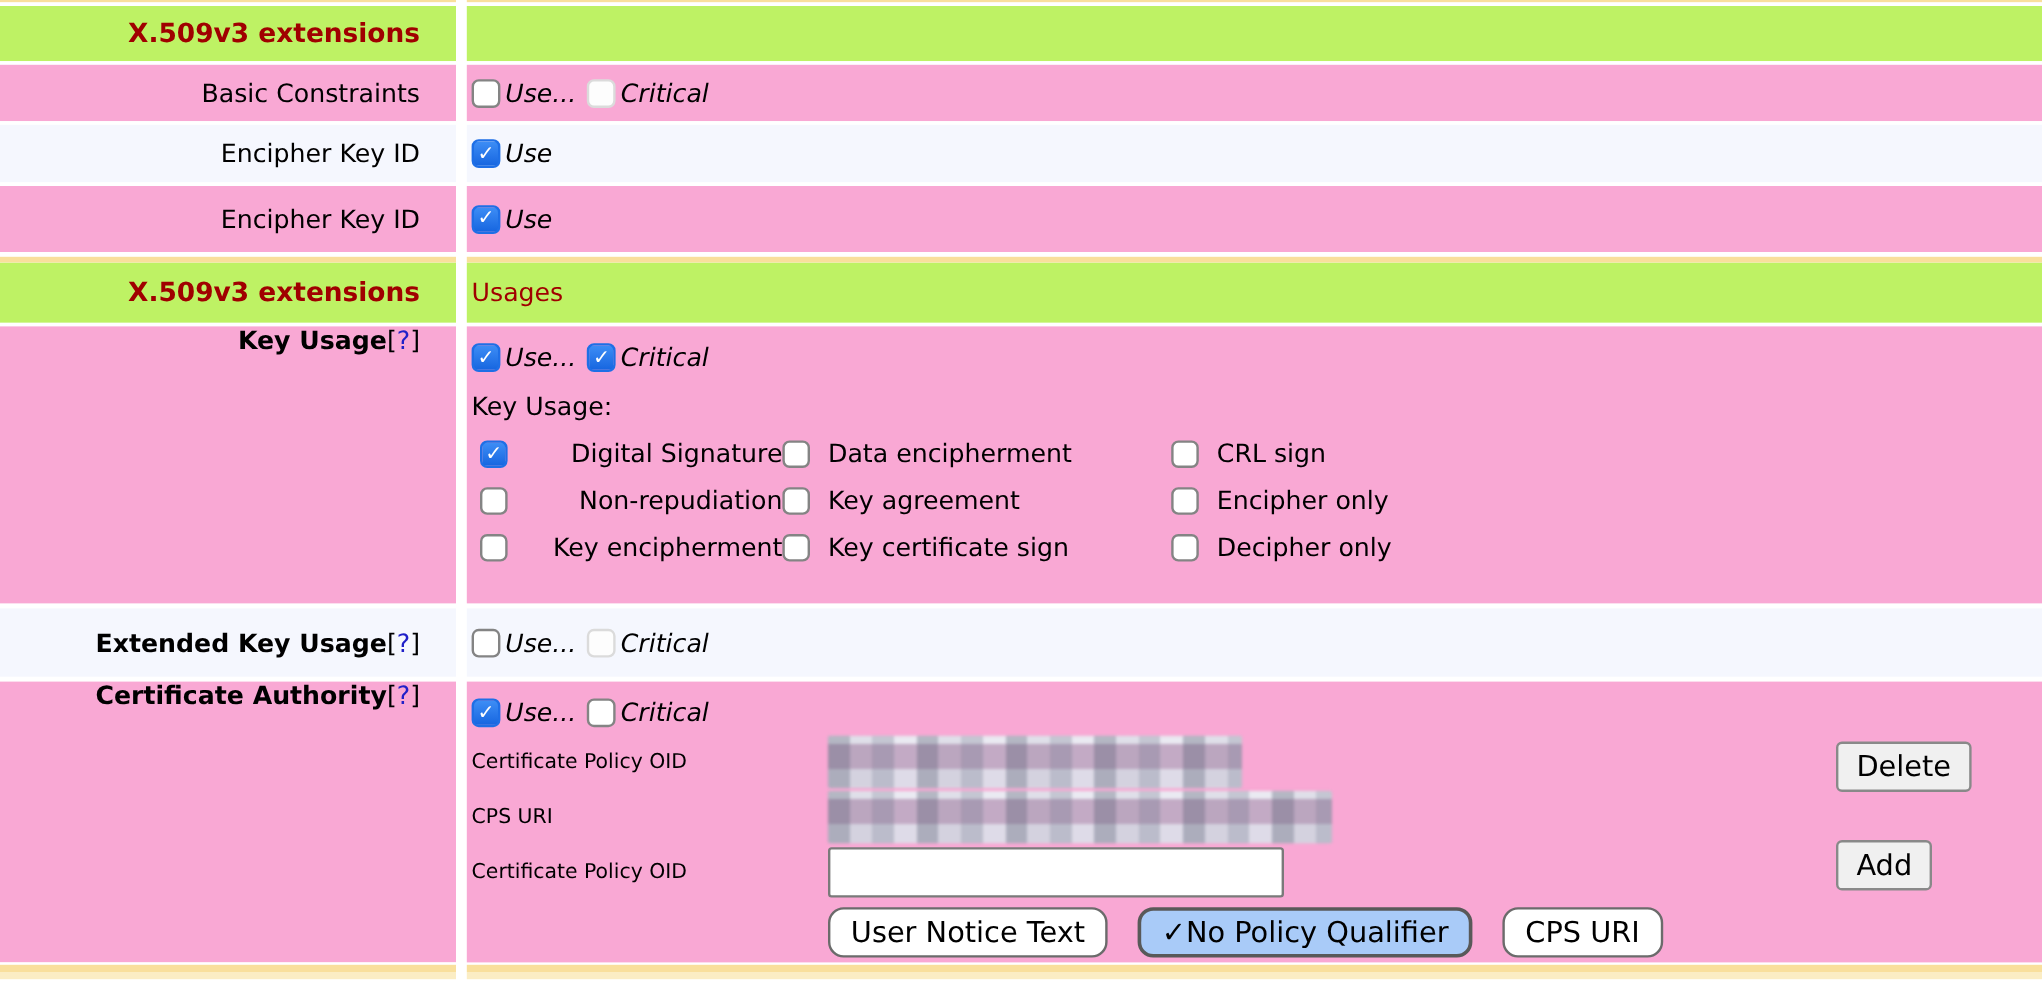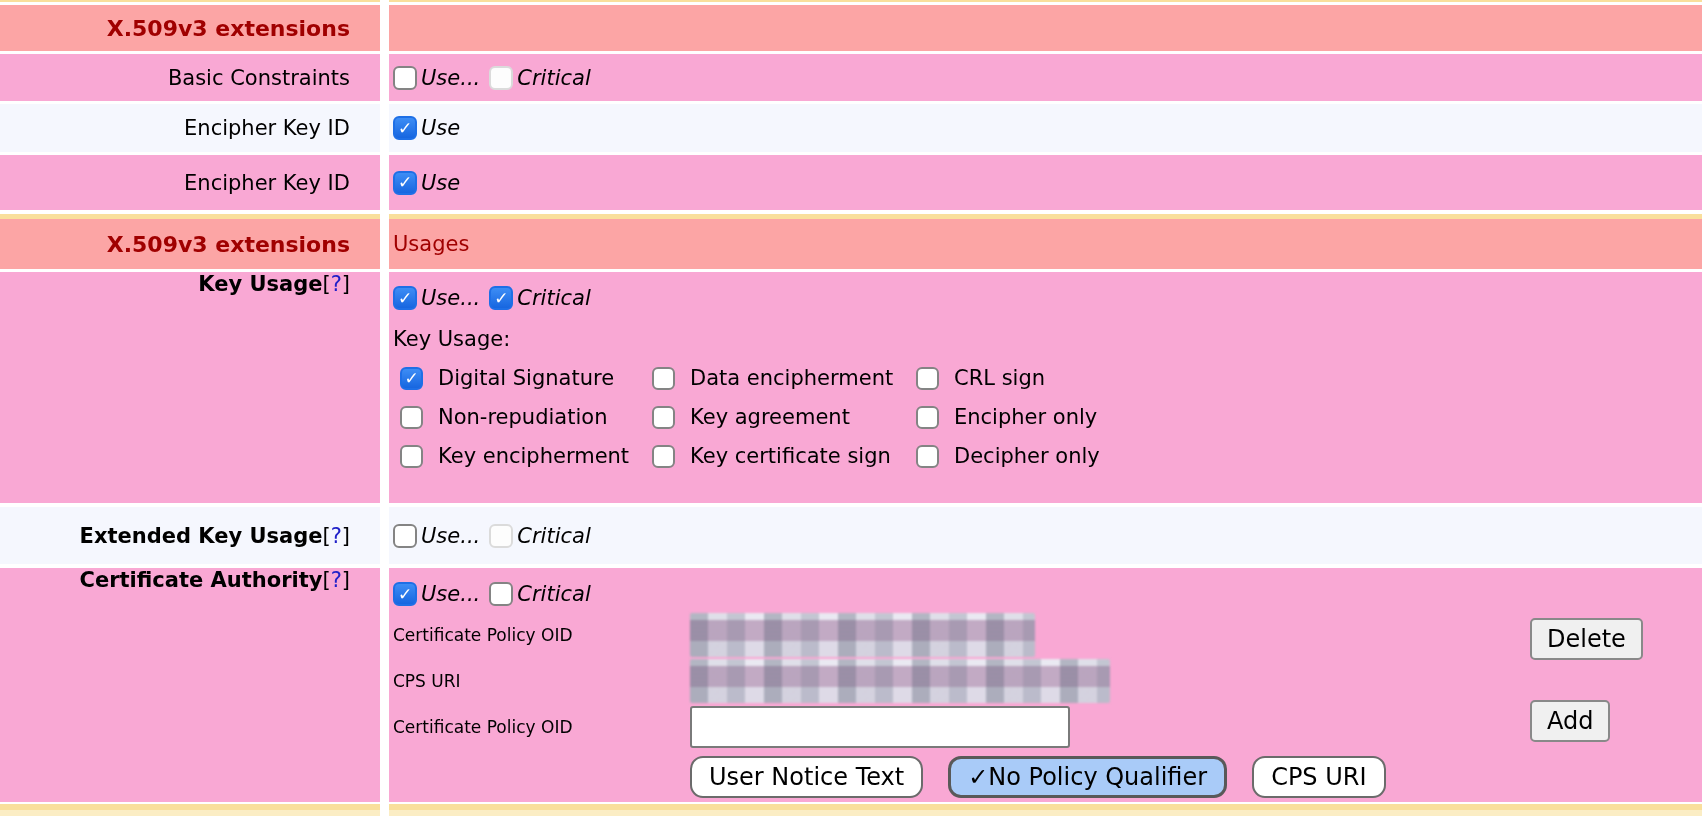--- a/index.html
+++ b/index.html
@@ -8,21 +8,21 @@
   #screen{width:1702px;height:820px;background:#ffffff;overflow:hidden;display:flex;flex-direction:column;}
 
   .trow{display:flex;column-gap:9px;background:#fff;flex:none;}
   .lcell{width:380px;flex:none;display:flex;align-items:center;justify-content:flex-end;
          padding-right:30px;text-align:right;}
   .rcell{flex:1;display:flex;align-items:center;padding-left:4px;}
   .vgap{height:3px;background:#fff;flex:none;}
   .vgap4{height:4px;background:#fff;flex:none;}
   .vgap2{height:2px;background:#fff;flex:none;}
 
-  .hdr .lcell,.hdr .rcell{background:#fca5a5;}
+  .hdr .lcell,.hdr .rcell{background:#bef264;}
   .hdr{height:46px;}
   .hdr2{height:50px;}
   .hdr .lcell{font-size:22px;font-weight:bold;color:#A00000;}
   .hdr .rcell{font-size:21px;color:#A00000;}
   .strip .lcell,.strip .rcell{background:#F9DF9C;}
   .strip{height:5px;}
   .strip .lcell,.strip .rcell{padding:0;}
   .lav .lcell,.lav .rcell{background:#f9a8d4;}
   .lit .lcell,.lit .rcell{background:#F5F7FE;}
 
@@ -42,22 +42,22 @@
 
   .tallrow .lcell{align-items:flex-start;}
   .tallrow .rcell{flex-direction:column;align-items:stretch;justify-content:flex-start;}
 
   .ku-row{height:231px;}
   .ku-row .rcell{padding-top:14px;}
   .grouplabel{font-size:21px;margin-top:17px;}
   .kgrid-row{display:flex;margin-top:15px;margin-left:7px;}
   .kcell{display:flex;align-items:center;font-size:21px;}
   .kcell .cb{width:23px;height:23px;margin-right:15px;}
-  .kcol1{width:252px;}
-  .kcol2{width:264px;}
+  .kcol1{width:252px;justify-content:space-between;}
+  .kcol2{width:324px;}
 
   .eku-row{height:57px;}
 
   .cp-row{height:234px;}
   .cp-row .rcell{padding-top:14px;position:relative;}
   .cp-field{display:flex;align-items:center;min-height:46px;}
   .cp-field.first{margin-top:6px;}
   .cp-label{width:297px;font-size:17px;flex:none;}
   .blur{height:44px;border-radius:2px;
     background-image:

